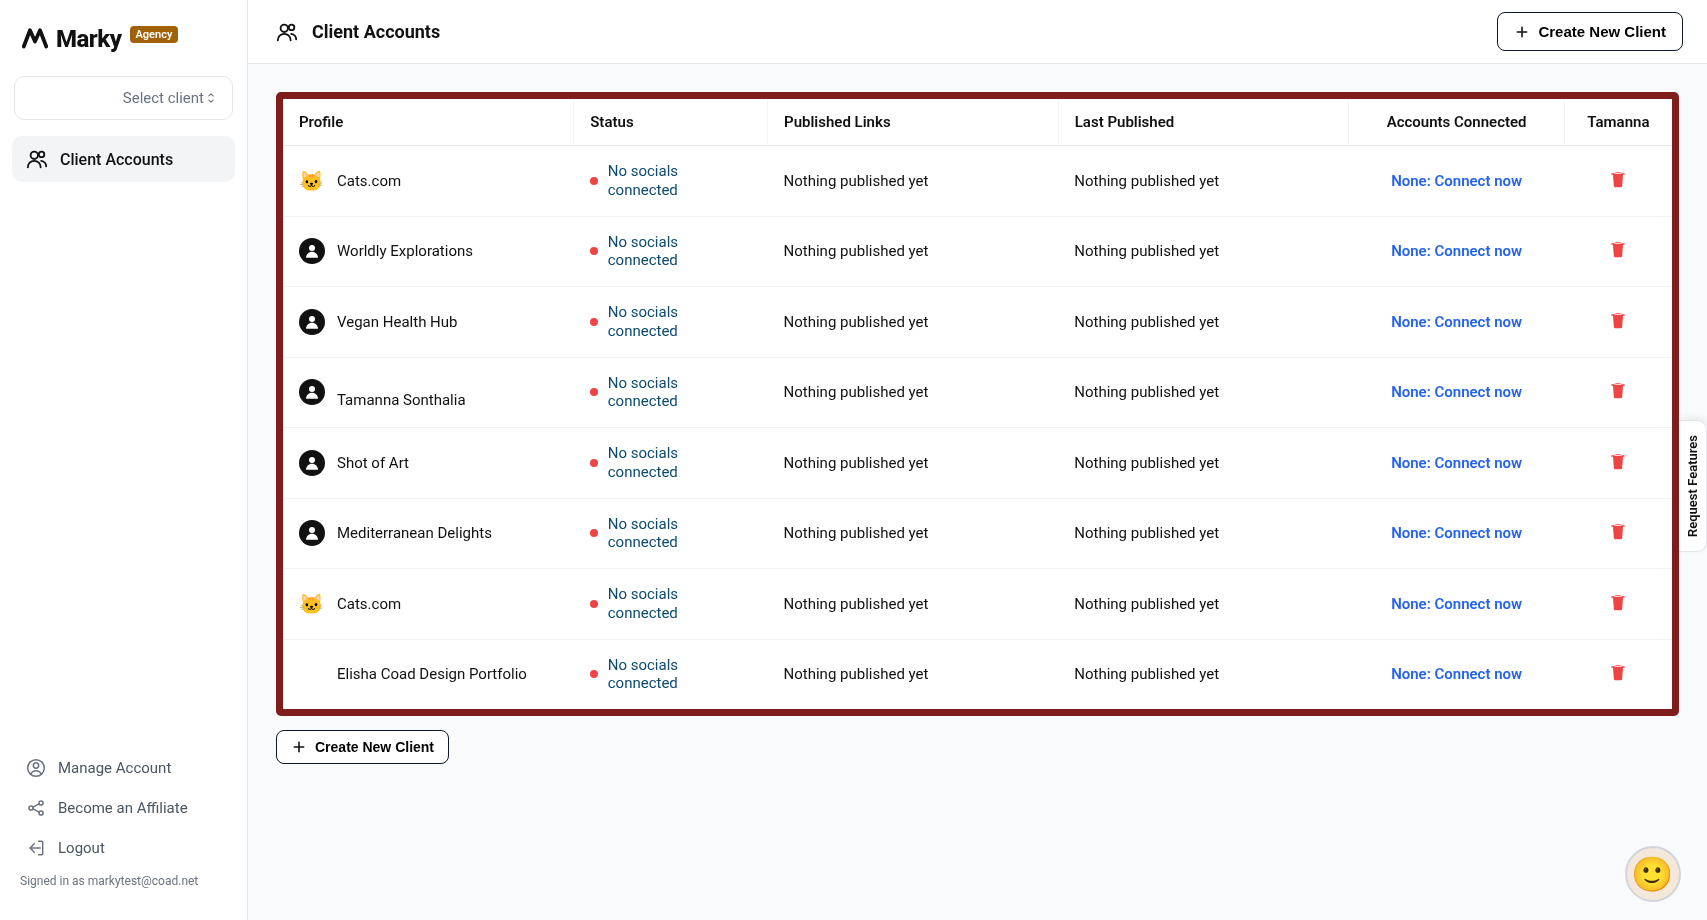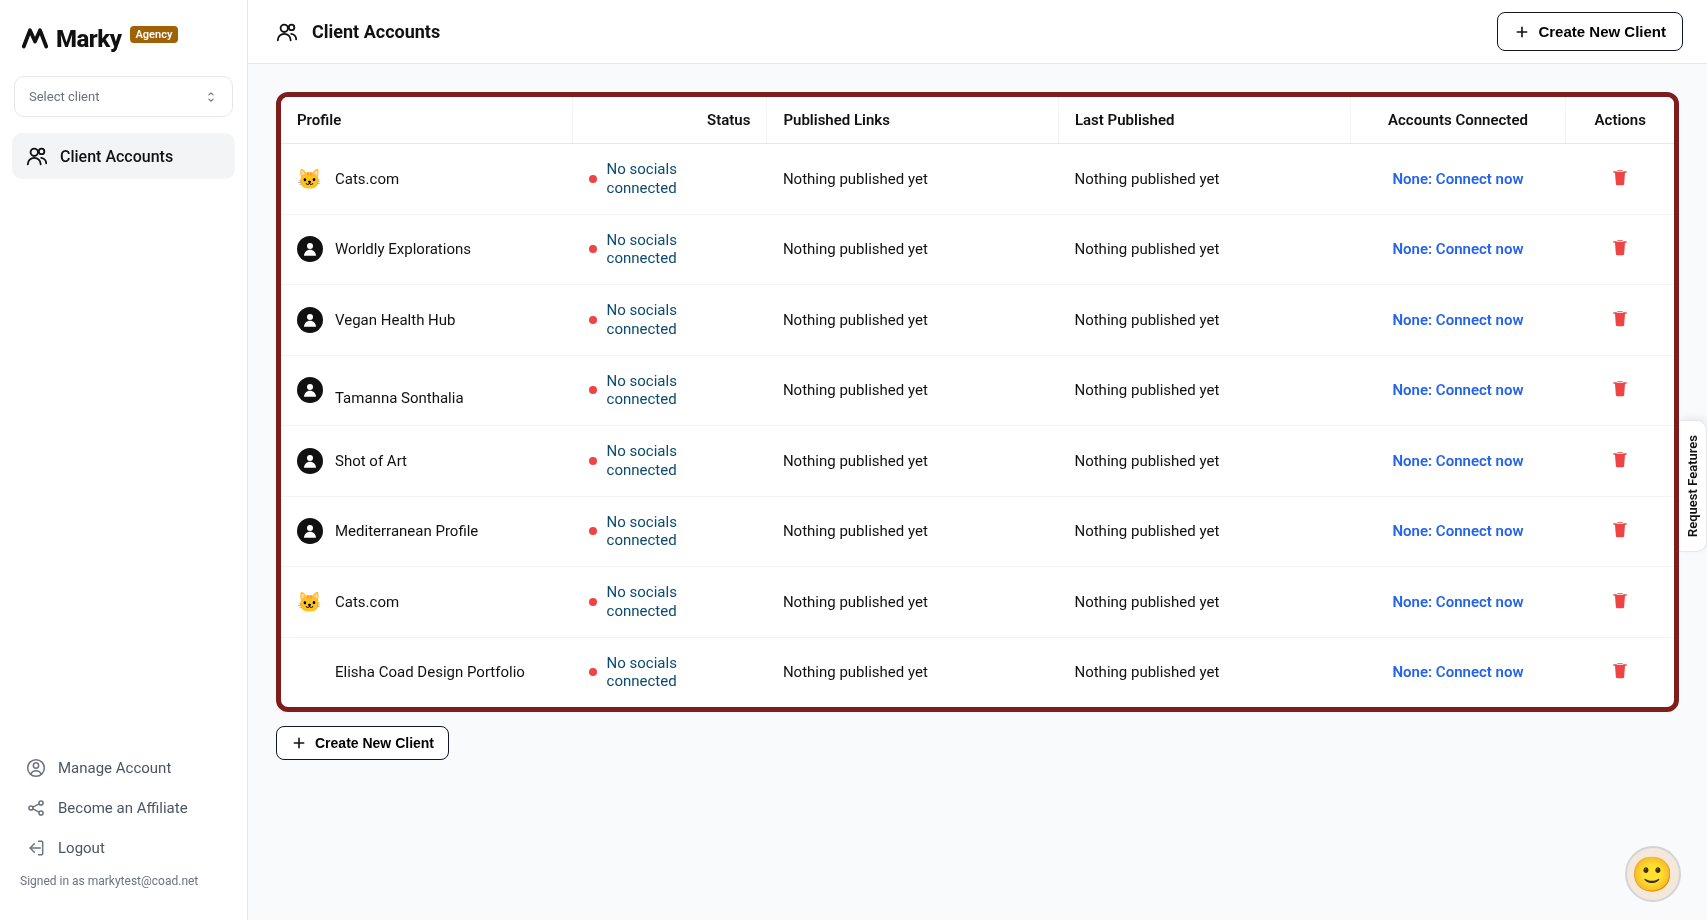--- a/index.html
+++ b/index.html
@@ -24,22 +24,22 @@
   .brand { display: flex; align-items: center; padding: 6px 14px 18px 14px; gap: 6px; }
   .brand-logo { width: 30px; height: 30px; }
   .brand-name { font-weight: 800; font-size: 24px; letter-spacing: -0.5px; }
   .brand-badge {
     background: #a16207; color: #fff; font-size: 11px; font-weight: 600;
     padding: 2px 6px; border-radius: 4px; margin-left: 2px; margin-top: -10px;
   }
   .client-select {
     margin: 4px 8px 14px 8px;
     border: 1px solid #e5e7eb; border-radius: 10px;
-    padding: 12px 14px; font-size: 13px; color: #6b7280;
-    display: flex; align-items: center; justify-content: space-between;
+    padding: 12px 14px; font-size: 15px; color: #6b7280;
+    display: flex; align-items: center; justify-content: flex-end;
     cursor: pointer;
   }
   .select-caret { width: 14px; height: 14px; color: #6b7280; }
   .nav-item {
     display: flex; align-items: center; gap: 12px;
     padding: 12px 14px; margin: 2px 6px;
     border-radius: 10px; font-size: 16px; font-weight: 500;
     cursor: pointer;
   }
   .nav-item.active { background: #f3f4f6; }
@@ -66,37 +66,37 @@
   .topbar-title { font-size: 18px; font-weight: 700; }
   .btn {
     display: inline-flex; align-items: center; gap: 8px;
     border: 1px solid #0f172a; background: #fff;
     padding: 10px 16px; border-radius: 8px; font-size: 15px; font-weight: 600;
     cursor: pointer;
   }
   .btn .plus-icon { width: 16px; height: 16px; }
   .content { padding: 28px 28px 20px 28px; }
   .table-wrap {
-    background: #fff; border: 5px solid #7f1d1d; border-radius: 12px;
+    background: #fff; border: 7px solid #7f1d1d; border-radius: 5px;
     overflow: hidden;
   }
   table { width: 100%; border-collapse: collapse; }
   thead th {
     text-align: left; font-size: 15px; font-weight: 600; color: #111;
     padding: 14px 16px; border-bottom: 1px solid #e5e7eb;
     background: #fff;
   }
   thead th + th { border-left: 1px solid #f3f4f6; }
   tbody td {
     padding: 16px 16px; font-size: 15px; color: #111;
     border-top: 1px solid #f1f3f5;
     vertical-align: middle;
   }
   .col-profile { width: 270px; }
-  .col-status  { width: 180px; text-align: right; }
+  .col-status  { width: 180px; }
   .col-pub     { width: 270px; }
   .col-last    { width: 270px; }
   .col-social  { width: 200px; text-align: center; }
   .col-actions { width: 100px; text-align: center; }
   .profile-cell { display: flex; align-items: center; gap: 12px; }
   .avatar {
     width: 26px; height: 26px; border-radius: 50%; background: #111; color: #fff;
     display: flex; align-items: center; justify-content: center;
   }
   .avatar svg { width: 18px; height: 18px; }
@@ -215,21 +215,21 @@
     <div class="content">
       <div class="table-wrap">
         <table>
           <thead>
             <tr>
               <th class="col-profile">Profile</th>
               <th class="col-status">Status</th>
               <th class="col-pub">Published Links</th>
               <th class="col-last">Last Published</th>
               <th class="col-social">Accounts Connected</th>
-              <th class="col-actions">Actions</th>
+              <th class="col-actions">Tamanna</th>
             </tr>
           </thead>
           <tbody id="rows">
               <tr>
                 <td>
                   <div class="profile-cell">
                     <div class="avatar img">
                       <span style="font-size:20px">🐱</span>
                     </div>
                     <span style="cursor: pointer;">Cats.com</span>
@@ -360,21 +360,21 @@
               </tr>
               <tr>
                 <td>
                   <div class="profile-cell">
                     <div class="avatar">
                       <svg viewBox="0 0 24 24" fill="#fff">
                         <circle cx="12" cy="8" r="4"></circle>
                         <path d="M4 21c0-4.4 3.6-8 8-8s8 3.6 8 8z"></path>
                       </svg>
                     </div>
-                    <span style="cursor: pointer;">Mediterranean Profile</span>
+                    <span style="cursor: pointer;">Mediterranean Delights</span>
                   </div>
                 </td>
                 <td>
                   <div class="status-cell">
                     <span class="status-dot"></span>
                     <span class="status-text">No socials connected</span>
                   </div>
                 </td>
                 <td>Nothing published yet</td>
                 <td>Nothing published yet</td>

